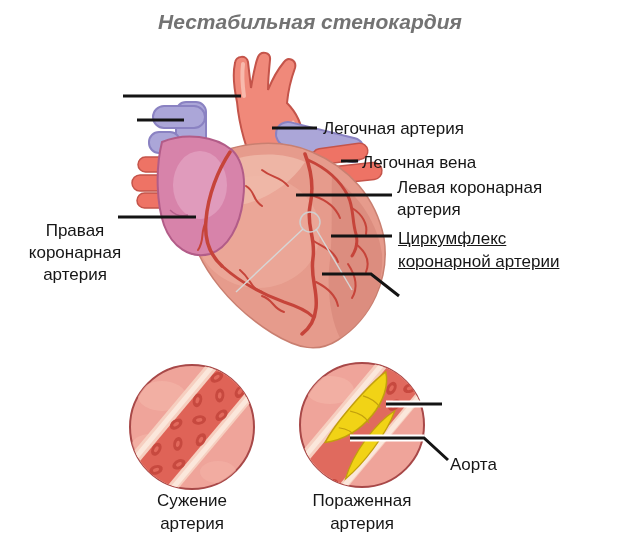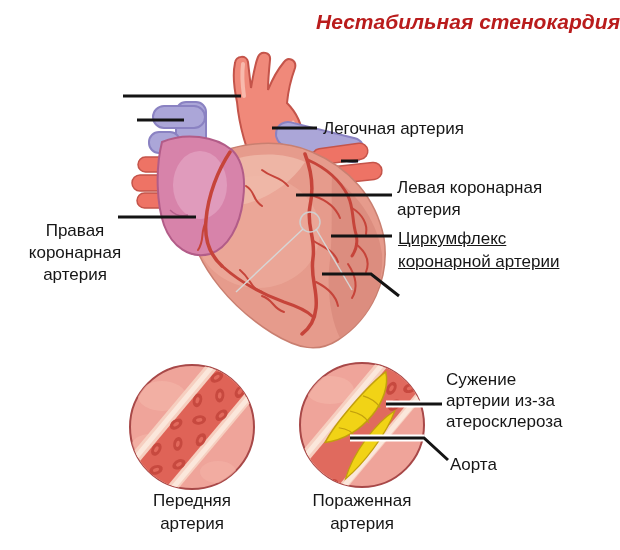--- a/index.html
+++ b/index.html
@@ -7,22 +7,22 @@
     position:relative;width:620px;height:550px;background:#ffffff;overflow:hidden;
     font-family:"Liberation Sans","DejaVu Sans",sans-serif;color:#161616;
   }
   .art{position:absolute;left:0;top:0;}
   .lbl{position:absolute;white-space:pre-line;font-size:17px;line-height:21px;color:#161616;}
   .lbl.rt{text-align:right;}
   .lbl.ct{text-align:center;}
   .lbl.lh22{line-height:22px;}
   .lbl.lh23{line-height:23px;}
   .title{
-    position:absolute;left:0;top:9px;width:620px;text-align:right;
-    font-size:21px;line-height:26px;font-style:italic;font-weight:bold;color:#b91c1c;
+    position:absolute;left:0;top:9px;width:620px;text-align:center;
+    font-size:21px;line-height:26px;font-style:italic;font-weight:bold;color:#737373;
   }
 </style>
 </head>
 <body>
 
 <div class="stage">
 
   <svg class="art" width="620" height="550" viewBox="0 0 620 550">
     <defs>
       <clipPath id="clipL">
@@ -193,33 +193,31 @@
   <div class="title">Нестабильная стенокардия</div>
 
 
 
   <div class="lbl ct lh22" style="left:12px;top:220px;width:126px;">Правая
 коронарная
 артерия</div>
 
   <div class="lbl" style="left:323px;top:118px;">Легочная артерия</div>
 
+  <div class="lbl" style="left:362px;top:152px;">Легочная вена</div>
 
   <div class="lbl lh22" style="left:397px;top:177px;">Левая коронарная
 артерия</div>
 
   <div class="lbl lh23" style="left:398px;top:227px;text-decoration:underline;">Циркумфлекс
 коронарной артерии</div>
 
 
-  <div class="lbl" style="left:446px;top:369px;">Сужение
-артерии из-за
-атеросклероза</div>
 
   <div class="lbl" style="left:450px;top:454px;">Аорта</div>
 
-  <div class="lbl ct lh23" style="left:120px;top:489px;width:144px;">Передняя
+  <div class="lbl ct lh23" style="left:120px;top:489px;width:144px;">Сужение
 артерия</div>
 
   <div class="lbl ct lh23" style="left:290px;top:489px;width:144px;">Пораженная
 артерия</div>
 
 </div>
 
 </body></html>

